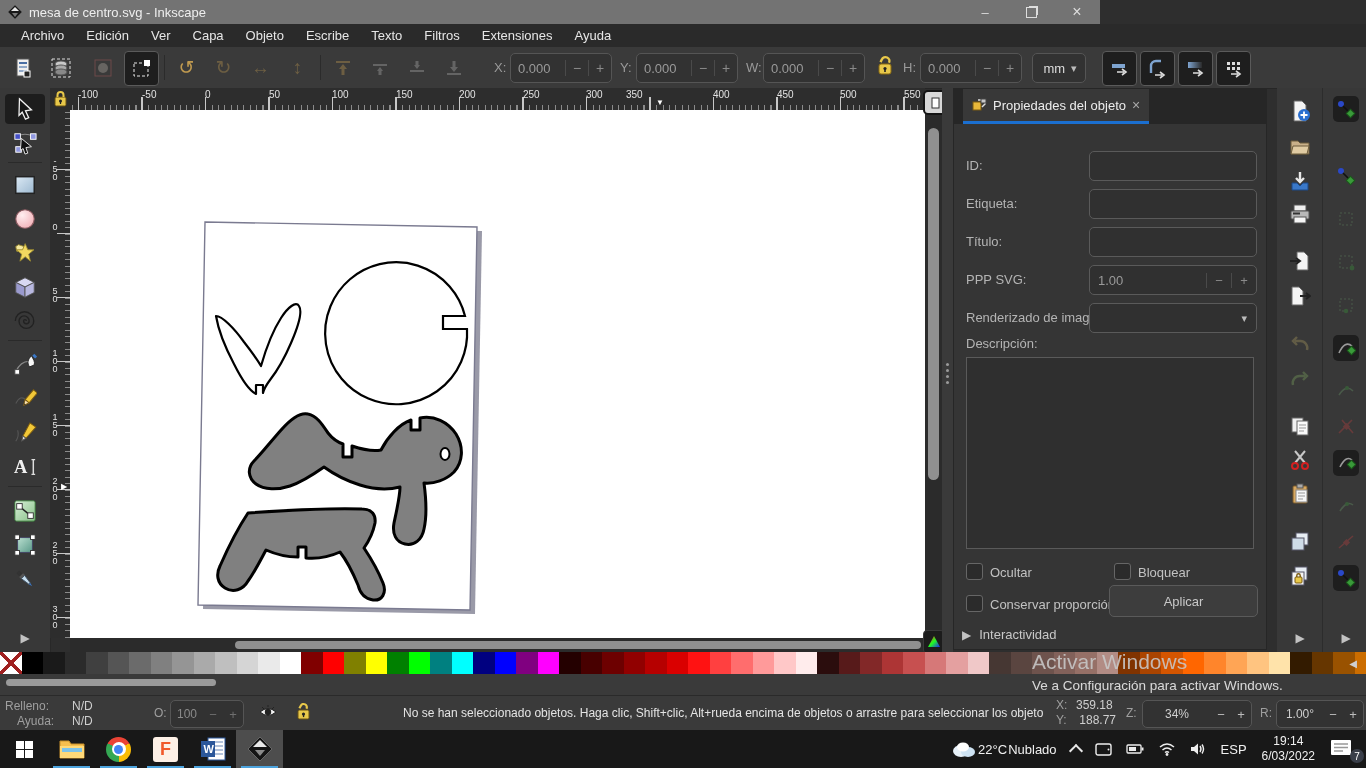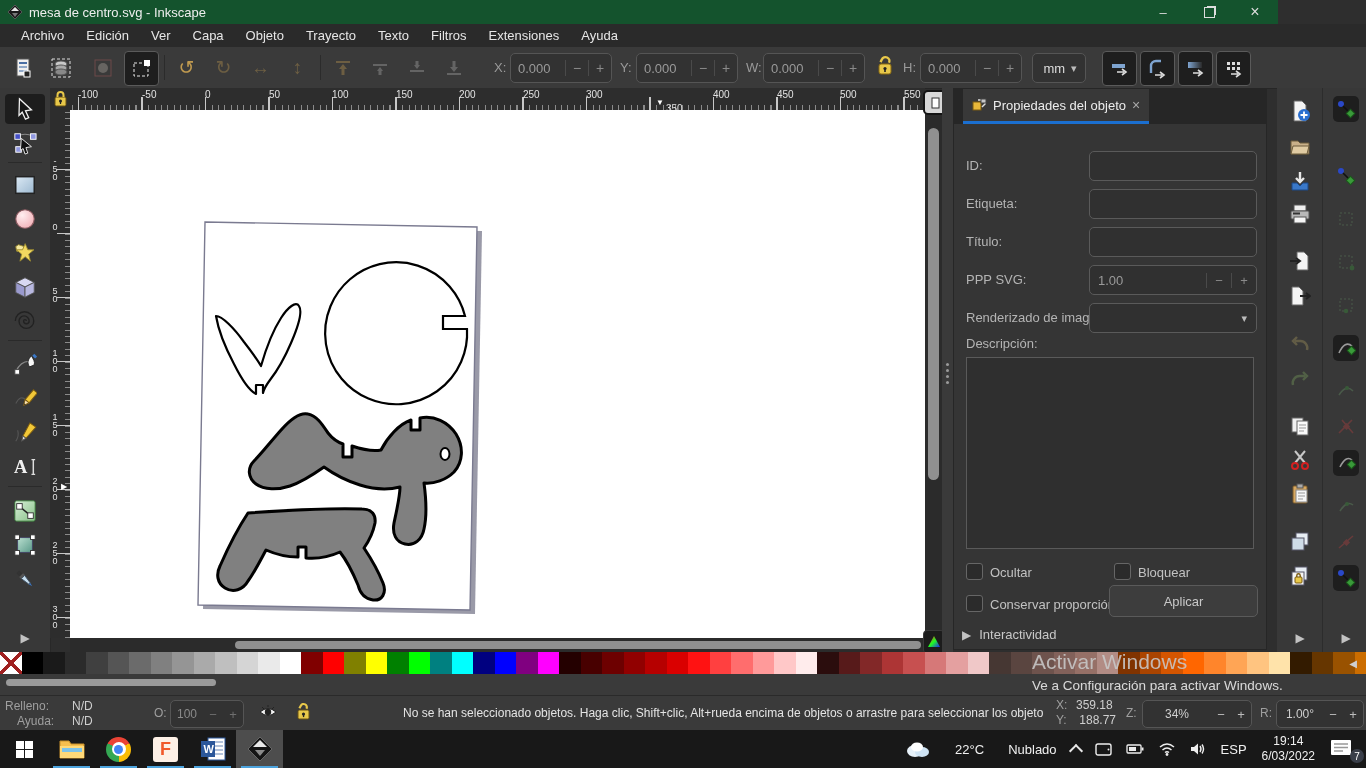--- a/index.html
+++ b/index.html
@@ -1,20 +1,20 @@
 <!DOCTYPE html>
 <html><head>
 <meta charset="utf-8">
 <style>
   html,body{margin:0;padding:0}
   body{width:1366px;height:768px;overflow:hidden;position:relative;background:#2e2e2e;
        font-family:"Liberation Sans",sans-serif;color:#ddd;font-size:13px}
   .abs{position:absolute}
   
-  #titlebar{left:0;top:0;width:1278px;height:24px;background:#14532d;display:flex;align-items:center}
+  #titlebar{left:0;top:0;width:1100px;height:24px;background:#737373;display:flex;align-items:center}
   #titlebar .title{color:#eee;font-size:13px;margin-left:6px}
   .winbtn{width:46px;height:24px;display:flex;align-items:center;justify-content:center;color:#ddd;font-size:13px}
   
   #menubar{left:0;top:24px;width:1366px;height:23px;background:#2a2a2a;display:flex;align-items:center;padding-left:10px;gap:0}
   .menu-item{padding:3px 11px;color:#e6e6e6;font-size:13px}
   
   #cmdbar{left:0;top:47px;width:1366px;height:41px;background:#3a3a3a;border-bottom:1px solid #262626}
   .tbtn{position:absolute;top:4px;width:33px;height:33px;display:flex;align-items:center;justify-content:center;border-radius:4px}
   .tbtn.pressed{background:#1e1e1e;border:1px solid #5a5a5a}
   .tbtn.gray{opacity:.38}
@@ -94,21 +94,21 @@
   #watermark2{left:1032px;top:678px;font-size:13.5px;color:rgba(230,230,230,.92);z-index:40}
   
   #taskbar{left:0;top:730px;width:1366px;height:38px;background:#181818;display:flex;align-items:center;z-index:50}
   #start-btn{width:48px;height:38px;display:flex;align-items:center;justify-content:center}
   #search-box{width:342px;height:38px;background:#f2f2f2;display:flex;align-items:center;box-sizing:border-box;padding-left:12px;gap:10px}
   #search-box input{border:none;outline:none;background:transparent;font-size:13.5px;color:#333;width:280px;font-family:"Liberation Sans",sans-serif}
   .taskicon{width:47px;height:38px;display:flex;align-items:center;justify-content:center;position:relative}
   .taskicon .ul{position:absolute;bottom:0;left:5px;width:37px;height:2px;background:#4ca3dd}
   .taskicon.active{background:#4d4d4d}
   #tray{margin-left:auto;display:flex;align-items:center;height:38px}
-  .trayitem{display:flex;align-items:center;color:#f0f0f0;font-size:13px;gap:24px;padding:0 7px;height:38px}
+  .trayitem{display:flex;align-items:center;color:#f0f0f0;font-size:13px;gap:1px;padding:0 7px;height:38px}
   #clock{display:flex;flex-direction:column;align-items:center;justify-content:center;font-size:12px;line-height:15px;color:#f0f0f0;padding:0 8px}
   .chev{width:8px;height:8px;border-left:2px solid #e8e8e8;border-top:2px solid #e8e8e8;transform:rotate(45deg);margin-top:4px}
 </style>
 </head>
 <body>
 
 <div id="titlebar" class="abs">
   <svg width="16" height="16" viewBox="0 0 16 16" style="margin-left:7px">
     <polygon points="8,1 15,8 8,15 1,8" fill="#1a1a1a" stroke="#555" stroke-width="1"></polygon>
     <polygon points="8,3 12,7 4,7" fill="#e8e8e8"></polygon>
@@ -124,21 +124,21 @@
   </div>
 </div>
 
 <div id="menubar" class="abs">
 
 <span class="menu-item">Archivo</span>
     <span class="menu-item">Edición</span>
     <span class="menu-item">Ver</span>
     <span class="menu-item">Capa</span>
     <span class="menu-item">Objeto</span>
-    <span class="menu-item">Trayecto</span>
+    <span class="menu-item">Escribe</span>
     <span class="menu-item">Texto</span>
     <span class="menu-item">Filtros</span>
     <span class="menu-item">Extensiones</span>
     <span class="menu-item">Ayuda</span>
   </div>
 
 <div id="cmdbar" class="abs">
   <div class="tbtn" style="left:6px">
     <svg width="22" height="22" viewBox="0 0 22 22">
         <rect x="5" y="2" width="12" height="17" fill="#f0f0f0" stroke="#555"></rect>
@@ -435,21 +435,21 @@
   <span class="abs" style="left:586px;top:10px;color:#fff;font-size:8px">▼</span>
 <span class="hlab" style="left: 8px;">-100</span>
     <span class="hlab" style="left: 72px;">-50</span>
     <span class="hlab" style="left: 135px;">0</span>
     <span class="hlab" style="left: 199px;">50</span>
     <span class="hlab" style="left: 262px;">100</span>
     <span class="hlab" style="left: 326px;">150</span>
     <span class="hlab" style="left: 389px;">200</span>
     <span class="hlab" style="left: 453px;">250</span>
     <span class="hlab" style="left: 516px;">300</span>
-    <span class="hlab" style="left: 596px; margin-top: 14px;">350</span>
+    <span class="hlab" style="left: 556px;">350</span>
     <span class="hlab" style="left: 643px;">400</span>
     <span class="hlab" style="left: 707px;">450</span>
     <span class="hlab" style="left: 770px;">500</span>
     <span class="hlab" style="left: 834px;">550</span>
   </div>
 
 <div id="vruler" class="abs">
 
   <span class="abs" style="left:11px;top:372px;color:#fff;font-size:8px">▶</span>
 <span class="vlab" style="top: 46px;">-50</span>

